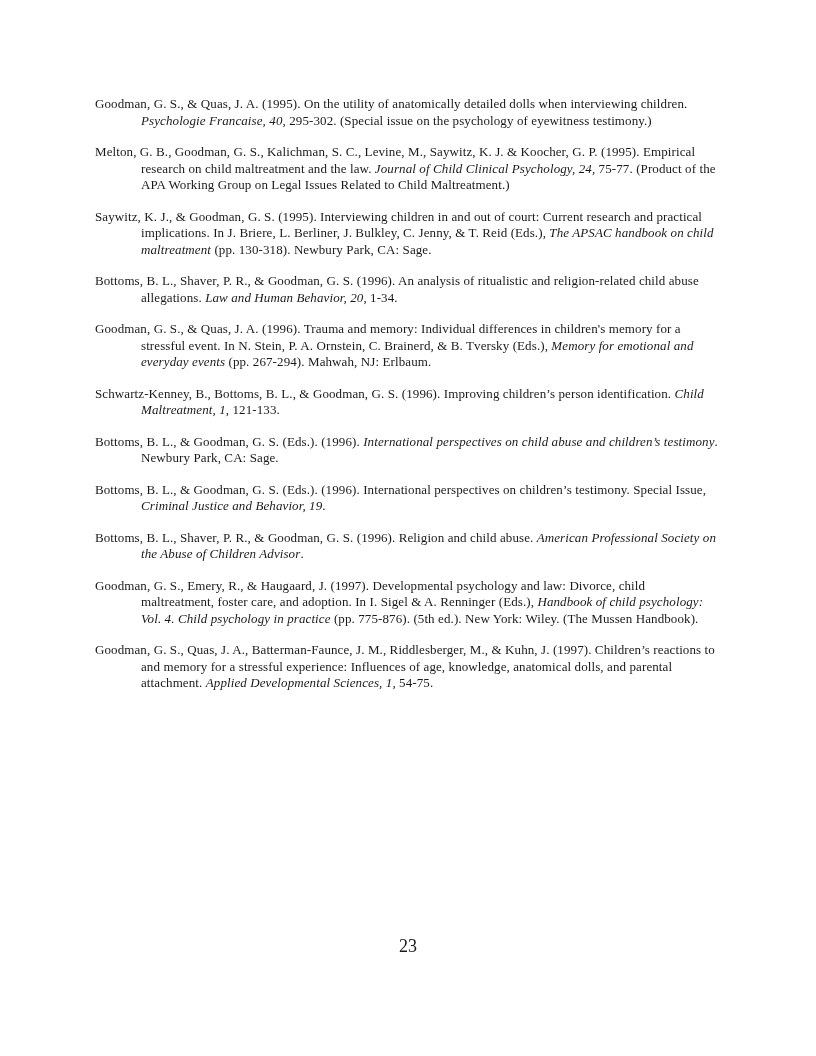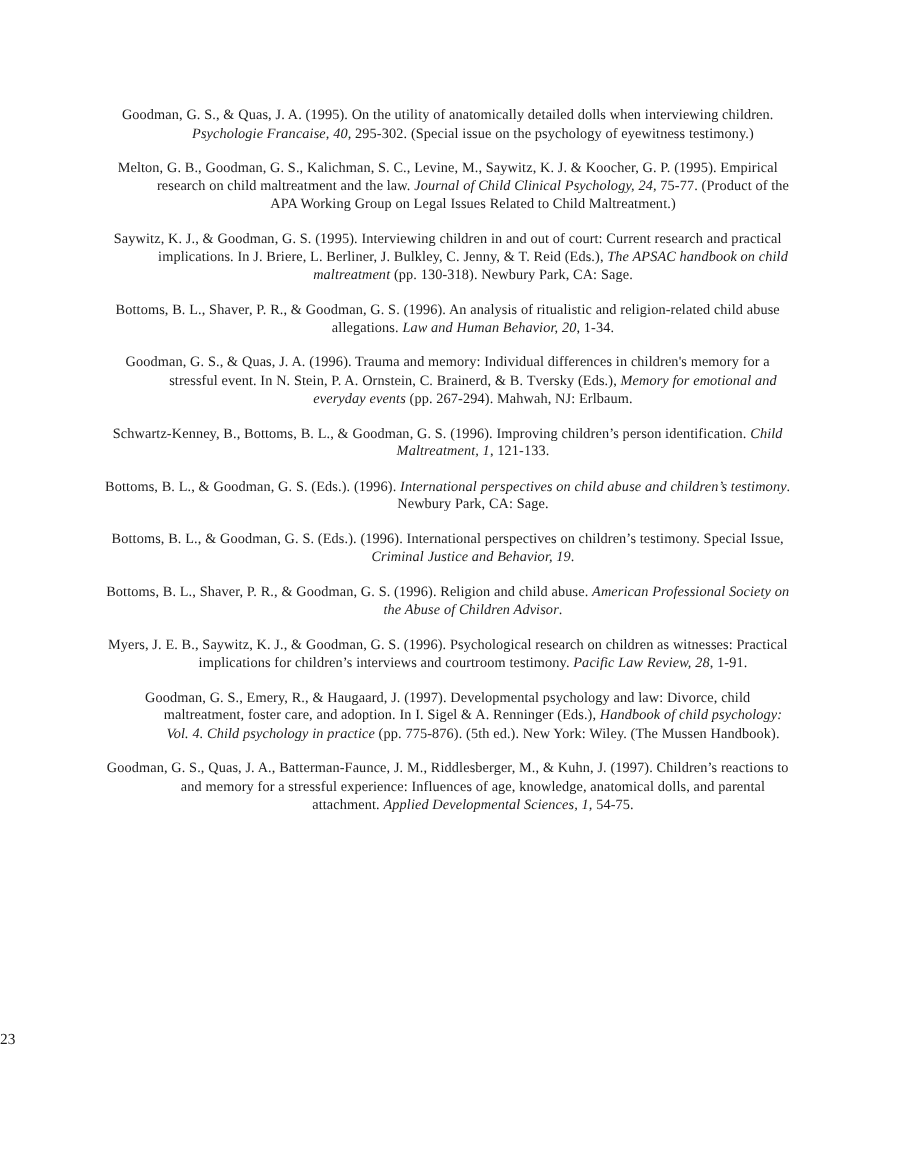--- a/index.html
+++ b/index.html
@@ -27,49 +27,48 @@
   }
   .references {
     width: 624px;
   }
   p.reference {
     margin: 0 0 15px 0;
     padding-left: 46px;
     text-indent: -46px;
     font-size: 13px;
     line-height: 16.5px;
-    text-align: center;
+    text-align: left;
     letter-spacing: 0.1px;
   }
   p.reference span.italic {
     font-style: italic;
   }
   .page-number {
     position: absolute;
     top: 938px;
     left: 0;
     width: 816px;
-    text-align: left;
-    font-size: 14px;
+    text-align: center;
+    font-size: 18px;
     line-height: 16px;
   }
 </style>
 </head>
 <body>
 
 <div class="page">
   <div class="references">
       <p class="reference"><span class="">Goodman, G. S., &amp; Quas, J. A. (1995).  On the utility of anatomically detailed dolls when interviewing children. </span><span class="italic">Psychologie Francaise, 40,</span><span class=""> 295-302. (Special issue on the psychology of eyewitness testimony.)</span></p>
       <p class="reference"><span class="">Melton, G. B., Goodman, G. S., Kalichman, S. C., Levine, M., Saywitz, K. J. &amp; Koocher, G. P. (1995). Empirical research on child maltreatment and the law. </span><span class="italic">Journal of Child Clinical Psychology, 24,</span><span class=""> 75-77. (Product of the APA Working Group on Legal Issues Related to Child Maltreatment.)</span></p>
       <p class="reference"><span class="">Saywitz, K. J., &amp; Goodman, G. S. (1995).  Interviewing children in and out of court:  Current research and practical implications.  In J. Briere, L. Berliner, J. Bulkley, C. Jenny, &amp; T. Reid (Eds.), </span><span class="italic">The APSAC handbook on child maltreatment</span><span class=""> (pp. 130-318). Newbury Park, CA: Sage.</span></p>
       <p class="reference"><span class="">Bottoms, B. L., Shaver, P. R., &amp; Goodman, G. S. (1996). An analysis of ritualistic and religion-related child abuse allegations. </span><span class="italic">Law and Human Behavior, 20</span><span class="">, 1-34.</span></p>
       <p class="reference"><span class="">Goodman, G. S., &amp; Quas, J. A. (1996). Trauma and memory: Individual differences in children's memory for a stressful event.  In N. Stein, P. A. Ornstein, C. Brainerd, &amp; B. Tversky (Eds.), </span><span class="italic">Memory for emotional and everyday events</span><span class=""> (pp. 267-294). Mahwah, NJ: Erlbaum.</span></p>
       <p class="reference"><span class="">Schwartz-Kenney, B., Bottoms, B. L., &amp; Goodman, G. S. (1996).  Improving children’s person identification.  </span><span class="italic">Child Maltreatment, 1</span><span class="">, 121-133.</span></p>
       <p class="reference"><span class="">Bottoms, B. L., &amp; Goodman, G. S. (Eds.). (1996). </span><span class="italic">International perspectives on child abuse and children’s testimony</span><span class="">.  Newbury Park, CA: Sage.</span></p>
       <p class="reference"><span class="">Bottoms, B. L., &amp; Goodman, G. S. (Eds.). (1996). International perspectives on children’s testimony. Special Issue, </span><span class="italic">Criminal Justice and Behavior, 19</span><span class="">.</span></p>
       <p class="reference"><span class="">Bottoms, B. L., Shaver, P. R., &amp; Goodman, G. S. (1996).  Religion and child abuse. </span><span class="italic">American Professional Society on the Abuse of Children Advisor</span><span class="">.</span></p>
-      <p class="reference"><span class="">Myers, J. E. B., Saywitz, K. J., &amp; Goodman, G. S. (1996).  Psychological research on children as witnesses: Practical implications for children’s interviews and courtroom testimony. </span><span class="italic">Pacific Law Review, 28</span><span class="">, 1-91.</span></p>
       <p class="reference"><span class="">Goodman, G. S., Emery, R., &amp; Haugaard, J. (1997). Developmental psychology and law: Divorce, child maltreatment, foster care, and adoption. In I. Sigel &amp; A. Renninger (Eds.), </span><span class="italic">Handbook of child psychology: Vol. 4. Child psychology in practice</span><span class=""> (pp. 775-876). (5th ed.).  New York: Wiley. (The Mussen Handbook).</span></p>
       <p class="reference"><span class="">Goodman, G. S., Quas, J. A., Batterman-Faunce, J. M., Riddlesberger, M., &amp; Kuhn, J. (1997).  Children’s reactions to and memory for a stressful experience: Influences of age, knowledge, anatomical dolls, and parental attachment. </span><span class="italic">Applied Developmental Sciences, 1,</span><span class=""> 54-75.</span></p>
     </div>
 </div>
 
 <div class="page-number">23</div>
 
 </body></html>

